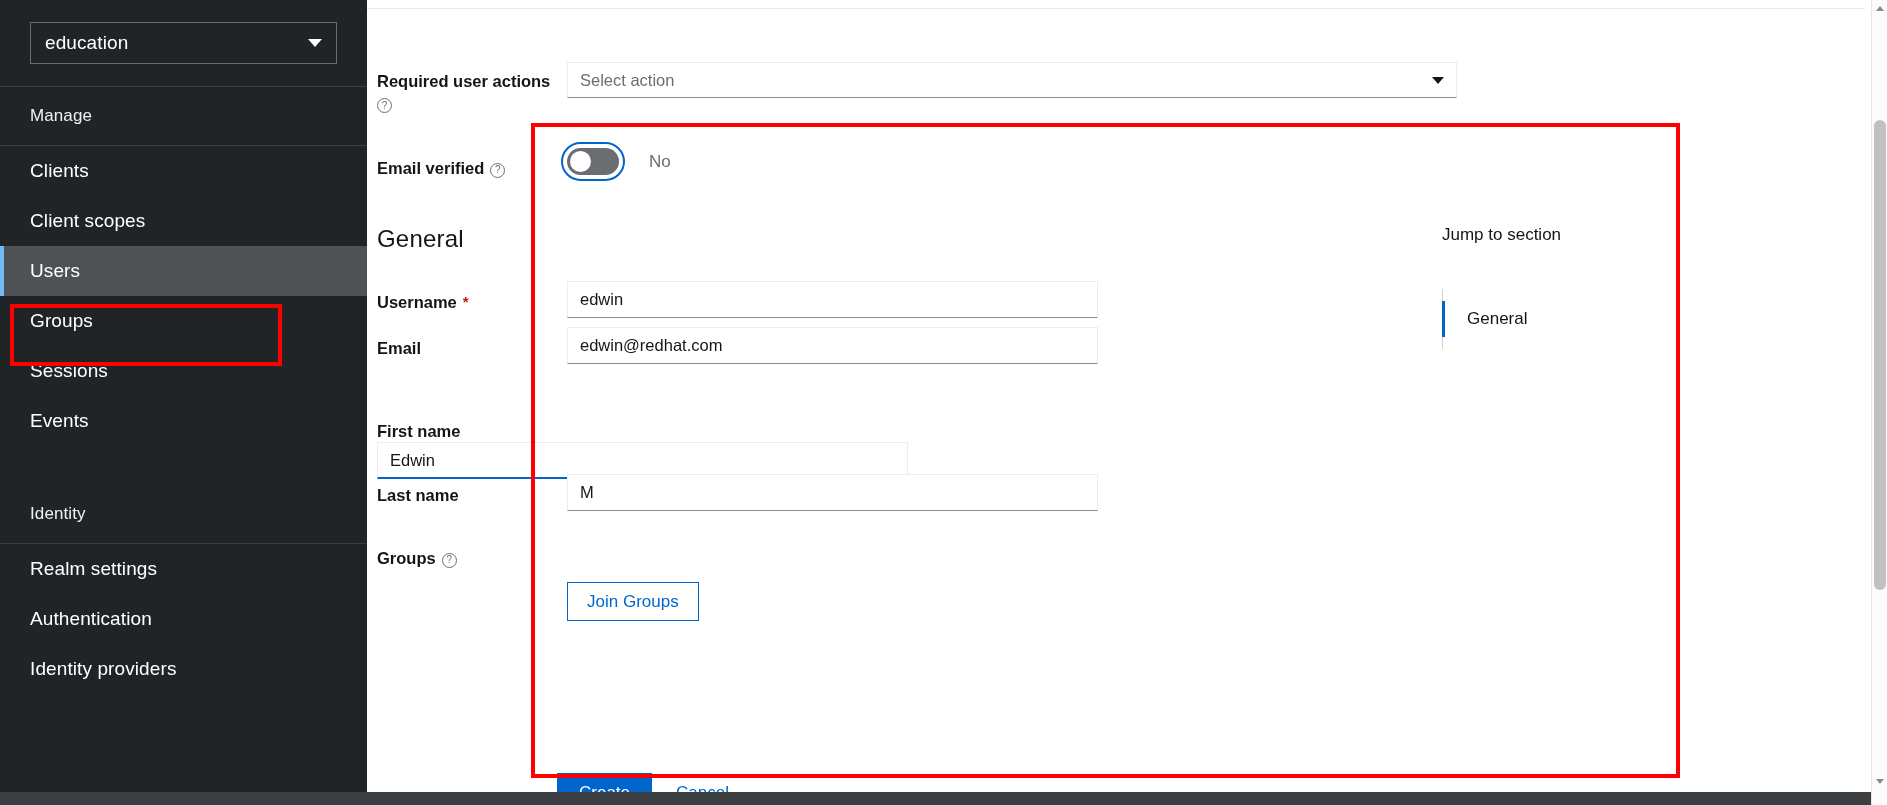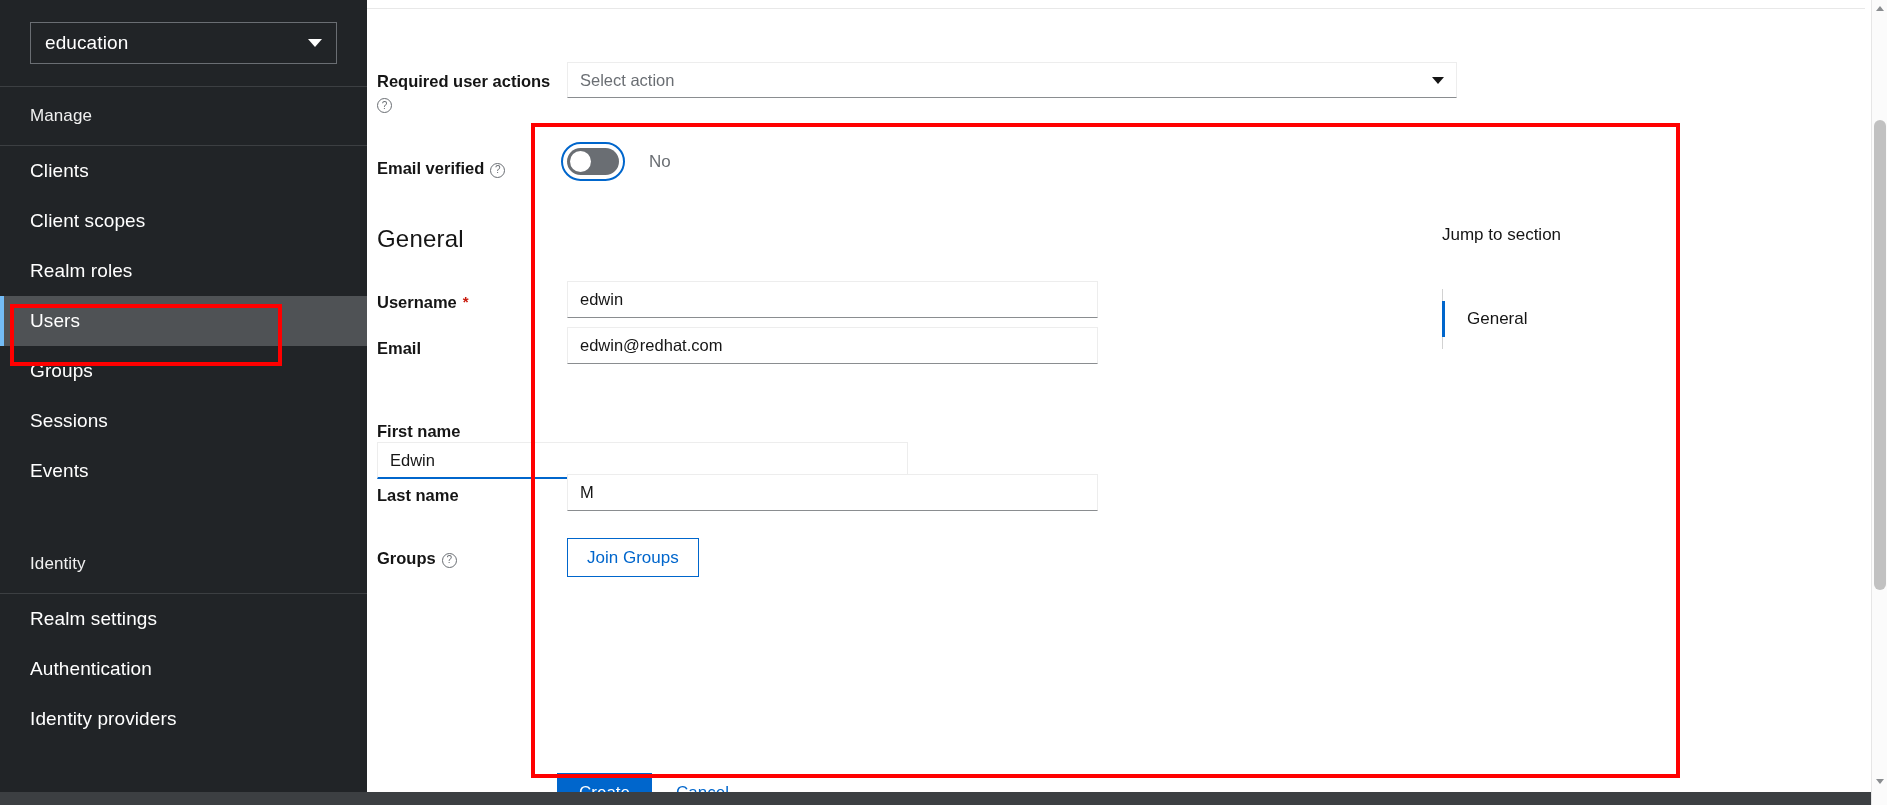--- a/index.html
+++ b/index.html
@@ -221,20 +221,21 @@
     align-items: center;
     justify-content: center;
     height: 39px;
     padding: 0 19px;
     border: 1px solid #06c;
     background: #ffffff;
     color: #06c;
     font-size: 17px;
     cursor: pointer;
     font-family: "Liberation Sans", sans-serif;
+    margin-top: 44px;
   }
   .btn-primary {
     display: inline-flex;
     align-items: center;
     justify-content: center;
     height: 39px;
     padding: 0 22px;
     border: none;
     background: #06c;
     color: #ffffff;
@@ -353,21 +354,20 @@
       <div class="realm-select">
         <span class="label">education</span>
         <span class="caret"></span>
       </div>
     </div>
 
     <div class="nav-group">
       <div class="nav-heading">Manage</div>
       <div class="nav-item">Clients</div>
       <div class="nav-item">Client scopes</div>
-      <div class="nav-item">Realm roles</div>
       <div class="nav-item active">Users</div>
       <div class="nav-item">Groups</div>
       <div class="nav-item">Sessions</div>
       <div class="nav-item">Events</div>
     </div>
 
     <div class="nav-spacer"></div>
 
     <div class="nav-group">
       <div class="nav-heading second">Identity</div>

